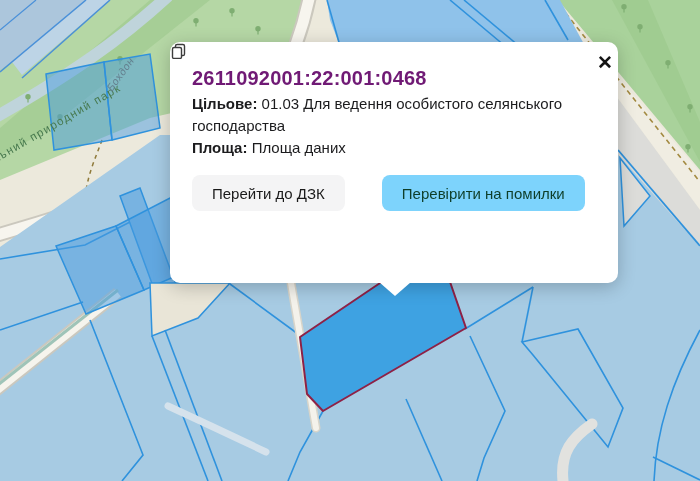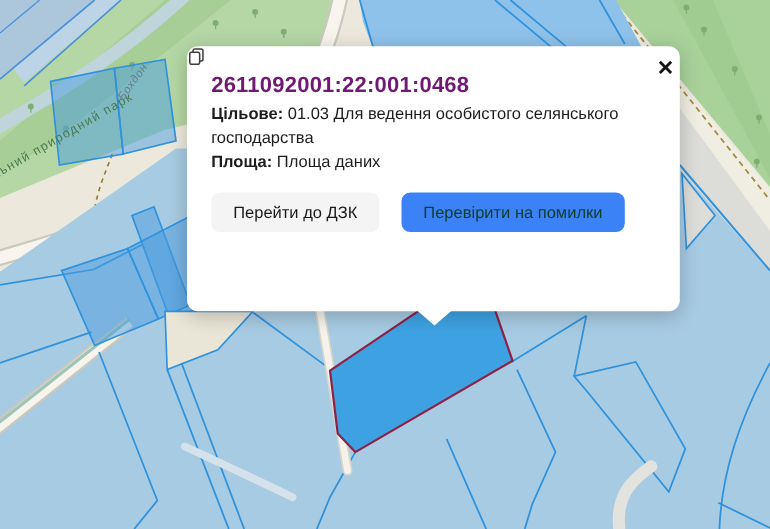--- a/index.html
+++ b/index.html
@@ -24,27 +24,27 @@
     position:absolute;top:8px;right:0;width:26px;height:26px;border:0;background:transparent;
     font-size:19px;font-weight:700;color:#141414;cursor:pointer;line-height:26px;text-align:center;
     font-family:"Liberation Sans",sans-serif;padding:0;
   }
   .title-row{display:flex;align-items:center;gap:10px;}
   .cad-title{font-size:20px;font-weight:700;color:#701a75;letter-spacing:.2px;}
   .copy-btn{border:0;background:transparent;padding:0;cursor:pointer;display:flex;align-items:center;}
   .fields{margin-top:3px;font-size:15px;color:#1c1c1e;line-height:22px;max-width:402px;}
   .field{margin:0;}
   .field b{font-weight:700;}
-  .btn-row{display:flex;gap:20px;margin-top:16px;}
+  .btn-row{display:flex;gap:37px;margin-top:16px;}
   .btn{
     height:36px;border:0;border-radius:8px;padding:0 20px;font-size:15px;
     font-family:"Liberation Sans",sans-serif;cursor:pointer;white-space:nowrap;
   }
   .btn-gray{background:#f4f4f5;color:#1a1a1a;}
-  .btn-green{background:#3b82f6;color:#0e3e29;}
+  .btn-green{background:#7dd3fc;color:#0e3e29;}
   
   text.park-label{font-family:"Liberation Sans",sans-serif;font-size:11.5px;letter-spacing:1.3px;fill:#47794e;}
   text.river-label{font-family:"Liberation Sans",sans-serif;font-style:italic;font-size:10.5px;letter-spacing:.6px;fill:#64808f;}
 </style>
 </head>
 <body>
 
 <div class="stage">
 
   <svg width="700" height="481" viewBox="0 0 700 481">

